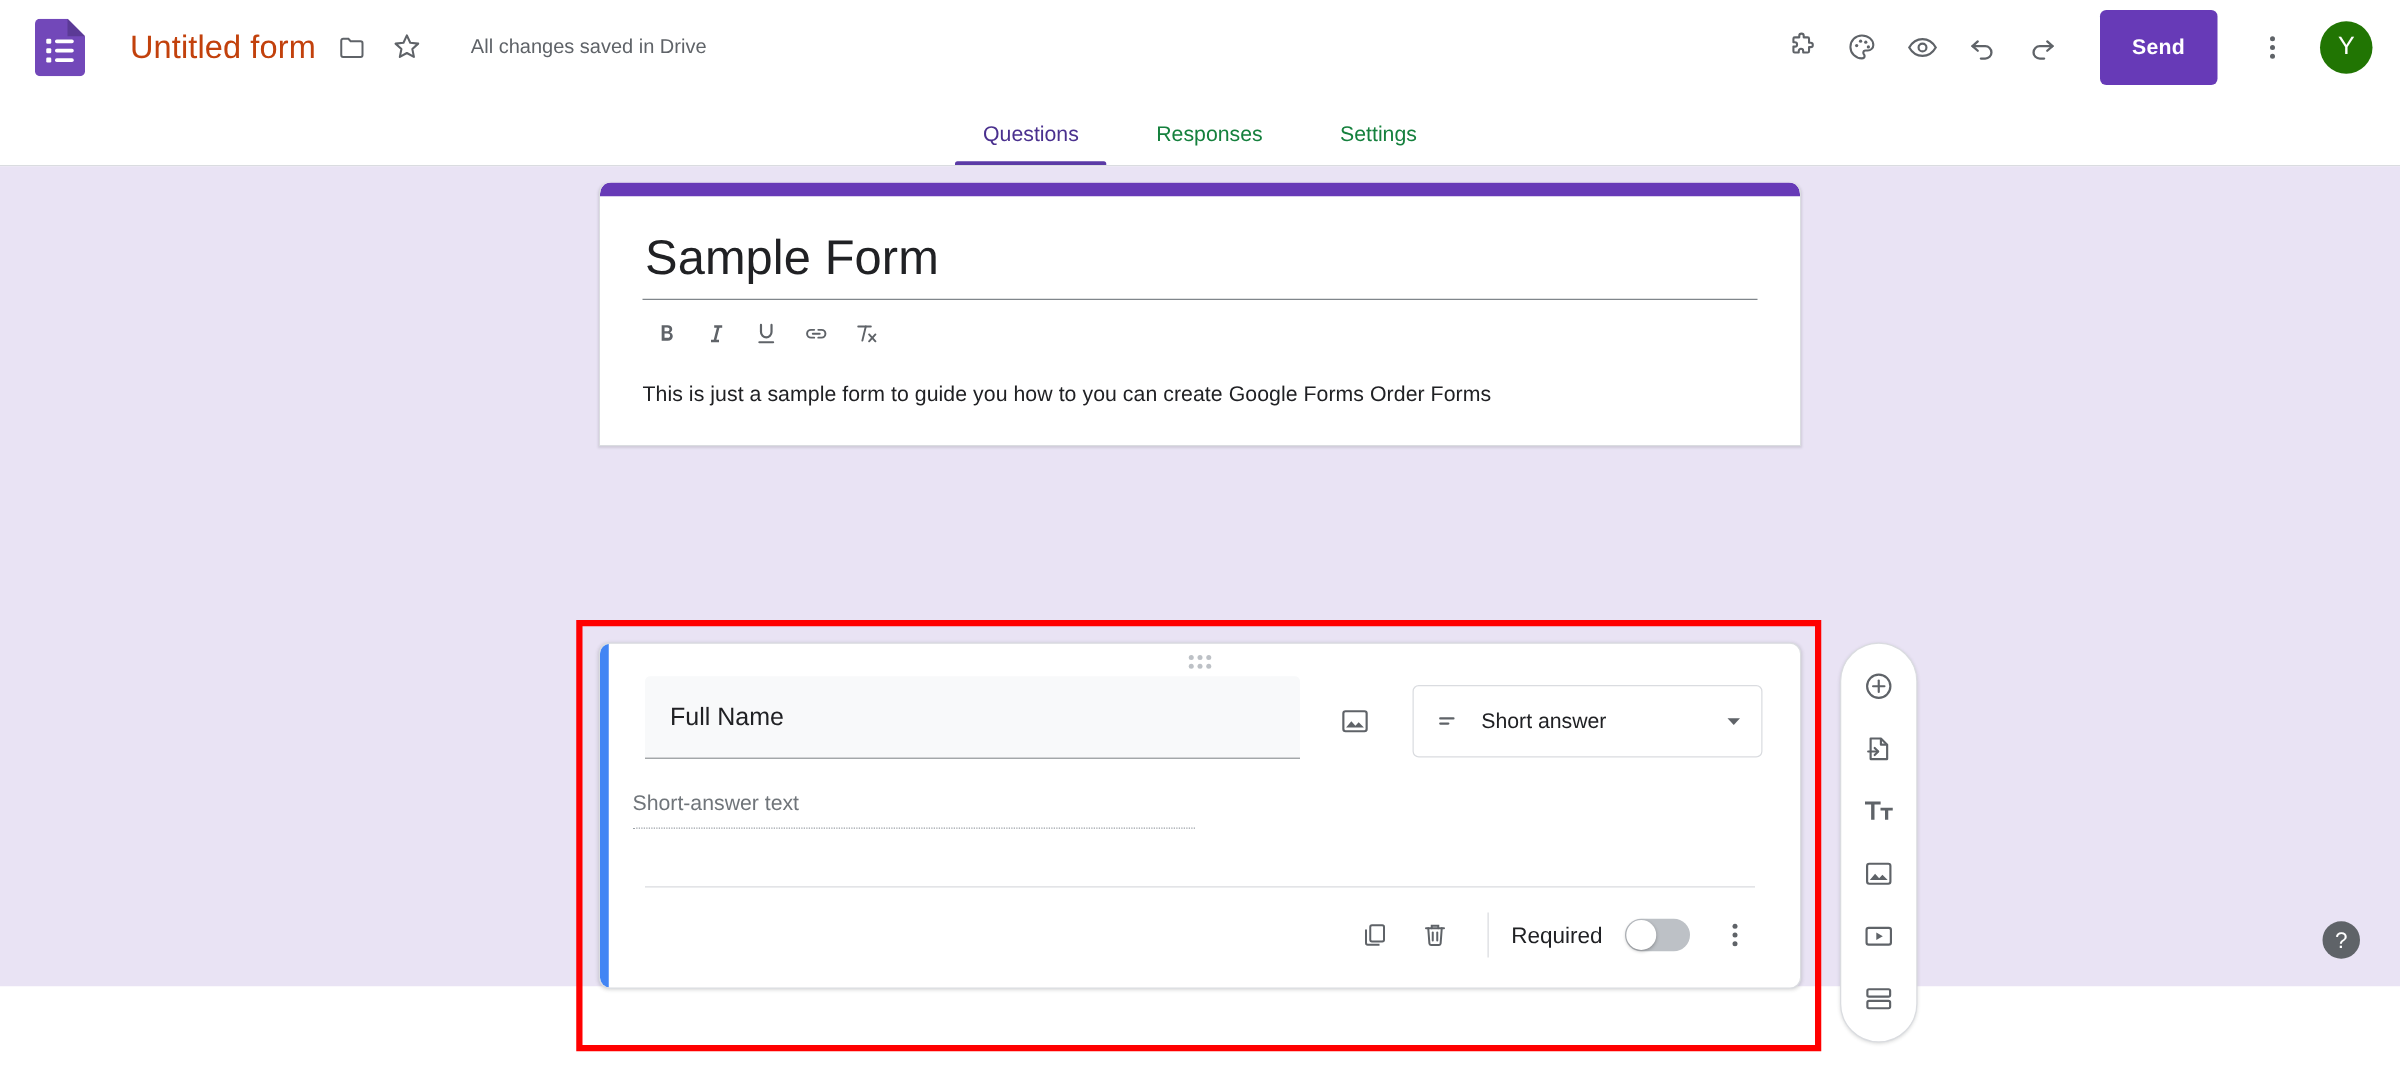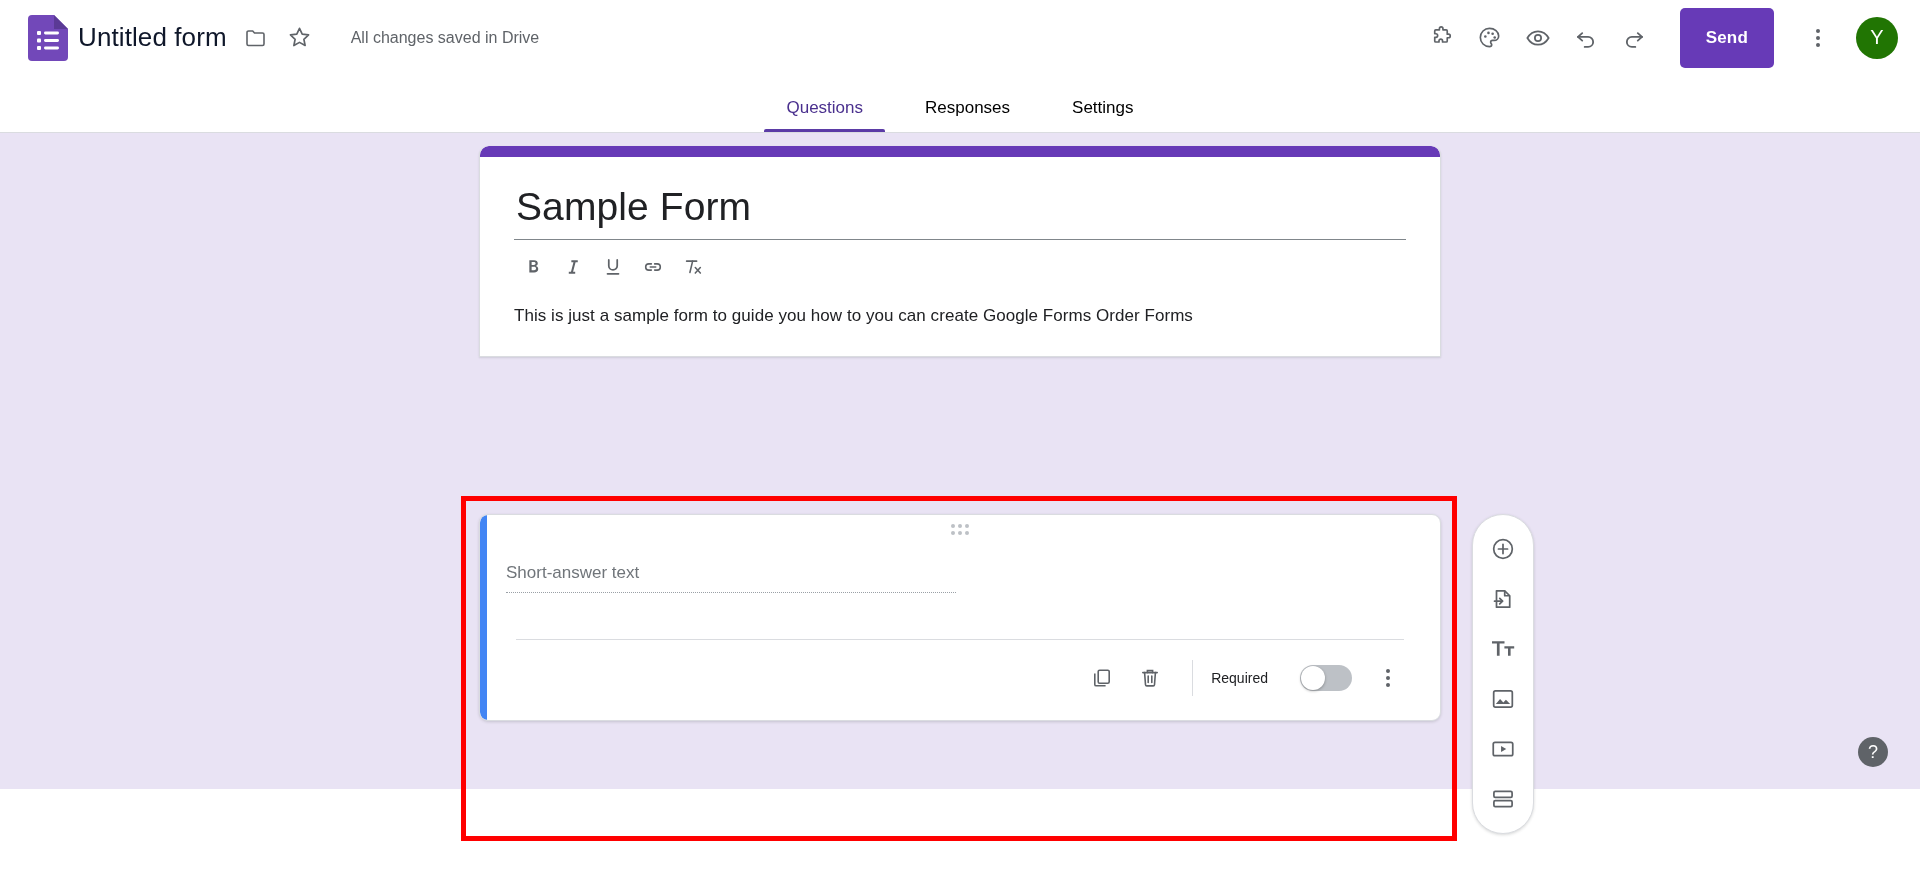--- a/index.html
+++ b/index.html
@@ -20,22 +20,22 @@
     position: relative;
   }
   .forms-logo {
     width: 40px; height: 46px;
     margin-left: 6px;
     flex: none;
     position: relative;
   }
   .doc-title {
     font-size: 26px;
-    color: #0f172a;
-    margin-left: 10px;
+    color: #c2410c;
+    margin-left: 36px;
     letter-spacing: .1px;
     white-space: nowrap;
   }
   .title-icon {
     width: 30px; height: 30px;
     margin-left: 14px;
     display: flex; align-items: center; justify-content: center;
     flex: none;
   }
   .save-status {
@@ -88,21 +88,21 @@
     height: 58px;
     display: flex;
     align-items: flex-end;
     justify-content: center;
     gap: 18px;
     background: #fff;
     border-bottom: 1px solid #dadce0;
   }
   .tab {
     font-size: 17px;
-    color: #000000;
+    color: #15803d;
     padding: 0 22px 14px 22px;
     cursor: pointer;
     position: relative;
     white-space: nowrap;
   }
   .tab.active { color: #4a308e; }
   .tab.active::after {
     content: "";
     position: absolute;
     left: 0; right: 0; bottom: 0;
@@ -289,23 +289,23 @@
     border-radius: 50%;
     cursor: pointer;
     flex: none;
   }
   .vsep {
     width: 1px; height: 36px;
     background: #dadce0;
     margin: 0 18px;
   }
   .req-label {
-    font-size: 14px;
+    font-size: 18px;
     color: #202124;
-    margin-right: 32px;
+    margin-right: 18px;
     white-space: nowrap;
   }
   .toggle {
     width: 52px; height: 26px;
     border-radius: 13px;
     background: #bdc1c6;
     position: relative;
     cursor: pointer;
     flex: none;
   }
@@ -516,20 +516,45 @@
         <div class="dots6">
             <i></i>
             <i></i>
             <i></i>
             <i></i>
             <i></i>
             <i></i>
           </div>
       </div>
 
+      <div class="q-top">
+        <div class="q-title-field">Full Name</div>
+
+        <div class="q-img-btn">
+          <svg width="26" height="26" viewBox="0 0 24 24" fill="none" stroke="#5f6368" stroke-width="1.6">
+            <rect x="3.4" y="4.6" width="17.2" height="14.8" rx="1.6"></rect>
+            <path d="M5.4 16.6 l3.9 -4.6 3 3.3 2.4 -2.6 3.9 3.9 z" fill="#5f6368" stroke="none"></path>
+          </svg>
+        </div>
+
+        <div class="type-select">
+          <span>
+            <svg width="22" height="22" viewBox="0 0 24 24" fill="none" stroke="#5f6368" stroke-width="2" stroke-linecap="round">
+              <path d="M3.5 9.5 H15"></path>
+              <path d="M3.5 14 H10.5"></path>
+            </svg>
+          </span>
+          <span class="ts-label">Short answer</span>
+          <span>
+            <svg width="16" height="16" viewBox="0 0 16 16" fill="#5f6368">
+              <path d="M3 5.5 h10 L8 11 z"></path>
+            </svg>
+          </span>
+        </div>
+      </div>
 
       <div class="answer-line">
         <div class="answer-placeholder dotted">Short-answer text</div>
       </div>
 
       <div class="q-divider"></div>
 
       <div class="q-footer">
         <div class="f-icon">
           <svg width="24" height="24" viewBox="0 0 24 24" fill="none" stroke="#5f6368" stroke-width="1.6">

